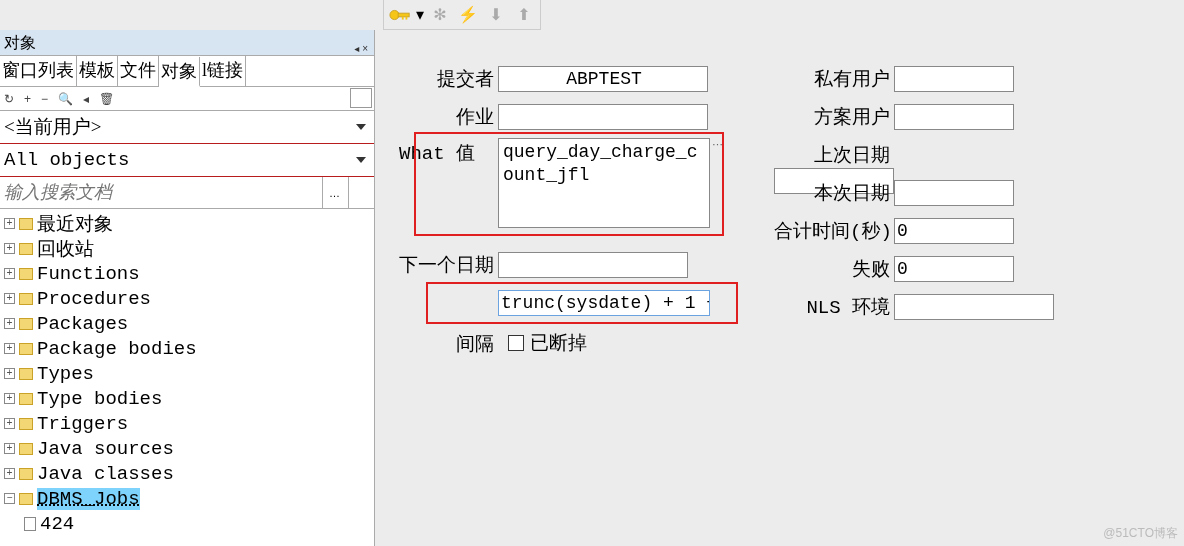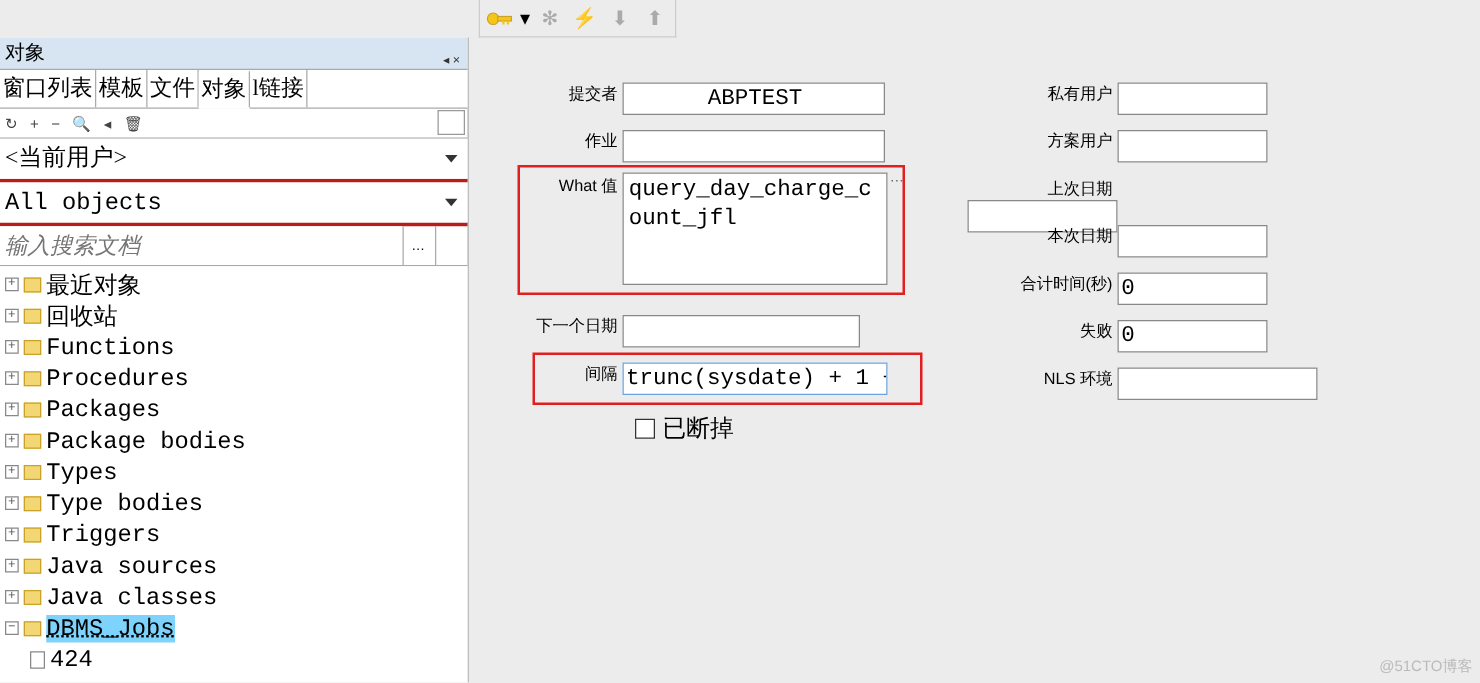--- a/index.html
+++ b/index.html
@@ -95,21 +95,21 @@
   position: absolute;
   right: 2px;
   top: 1px;
   width: 22px;
   height: 20px;
   border: 1px solid #999;
   background: #fff;
 }
 .dropdown-row {
   display: flex;
-  border-bottom: 3px solid #b91c1c;
+  border-bottom: 1px solid #b91c1c;
 }
 .dropdown {
   flex: 1;
   height: 32px;
   line-height: 32px;
   padding-left: 4px;
   background: #fff;
   position: relative;
   font-size: 19px;
   font-family: "SimSun", serif;
@@ -202,22 +202,22 @@
   background: #ececec;
 }
 .form-row {
   position: absolute;
   display: flex;
   align-items: flex-start;
 }
 .form-label {
   text-align: right;
   padding-right: 4px;
-  font-size: 13px;
-  font-family: Liberation Sans, sans-serif;
+  font-size: 19px;
+  font-family: Liberation Mono, monospace;
   white-space: nowrap;
 }
 .form-input {
   background: #fff;
   border: 1px solid #888;
   height: 26px;
   font-family: "Courier New", monospace;
   font-size: 18px;
   padding-left: 2px;
 }
@@ -382,30 +382,30 @@
 
   <div class="form-row" style="left:0;top:28px;">
     <div class="form-label" style="width:118px;">提交者</div>
     <input class="form-input" style="width: 210px; text-align: center;" value="ABPTEST">
   </div>
   <div class="form-row" style="left:0;top:66px;">
     <div class="form-label" style="width:118px;">作业</div>
     <input class="form-input" style="width: 210px;" value="">
   </div>
   <div class="form-row" style="left:0;top:100px;">
-    <div class="form-label" style="width:118px;padding-top:2px;">What 值</div>
+    <div class="form-label" style="width:118px;padding-top:2px;text-align:center;">What 值</div>
     <textarea class="form-textarea" style="width: 212px; height: 90px;" id="ta-what">query_day_charge_count_jfl</textarea>
     <span style="margin-left:2px;font-size:11px;color:#666;">⋯</span>
   </div>
   <div class="form-row" style="left:0;top:214px;">
     <div class="form-label" style="width:118px;">下一个日期</div>
     <input class="form-input" style="width: 190px;" value="">
   </div>
   <div class="form-row" style="left:0;top:252px;">
-    <div class="form-label" style="width:118px;">间隔</div>
+    <div class="form-label" style="width:118px;margin-top:41px;">间隔</div>
     <input class="form-input" style="width: 212px; border-color: rgb(106, 163, 224);" value="trunc(sysdate) + 1 +">
   </div>
   <div class="form-row checkbox-row" style="left:128px;top:292px;">
     <div class="checkbox"></div>
     <span>已断掉</span>
   </div>
 
   <div class="red-box" style="left:34px;top:94px;width:310px;height:104px;"></div>
   <div class="red-box" style="left:46px;top:244px;width:312px;height:42px;"></div>
 

